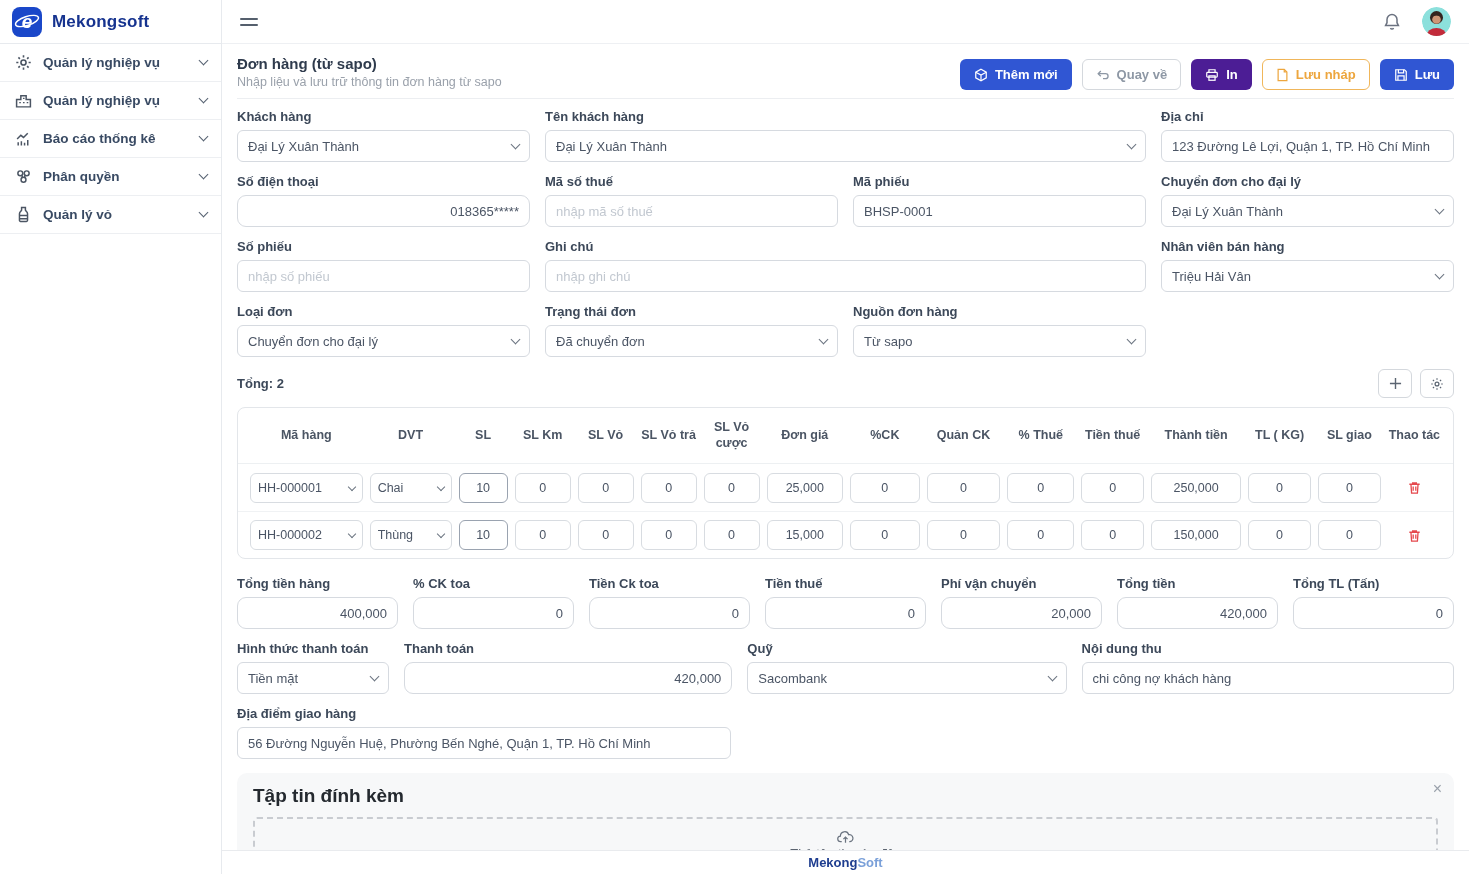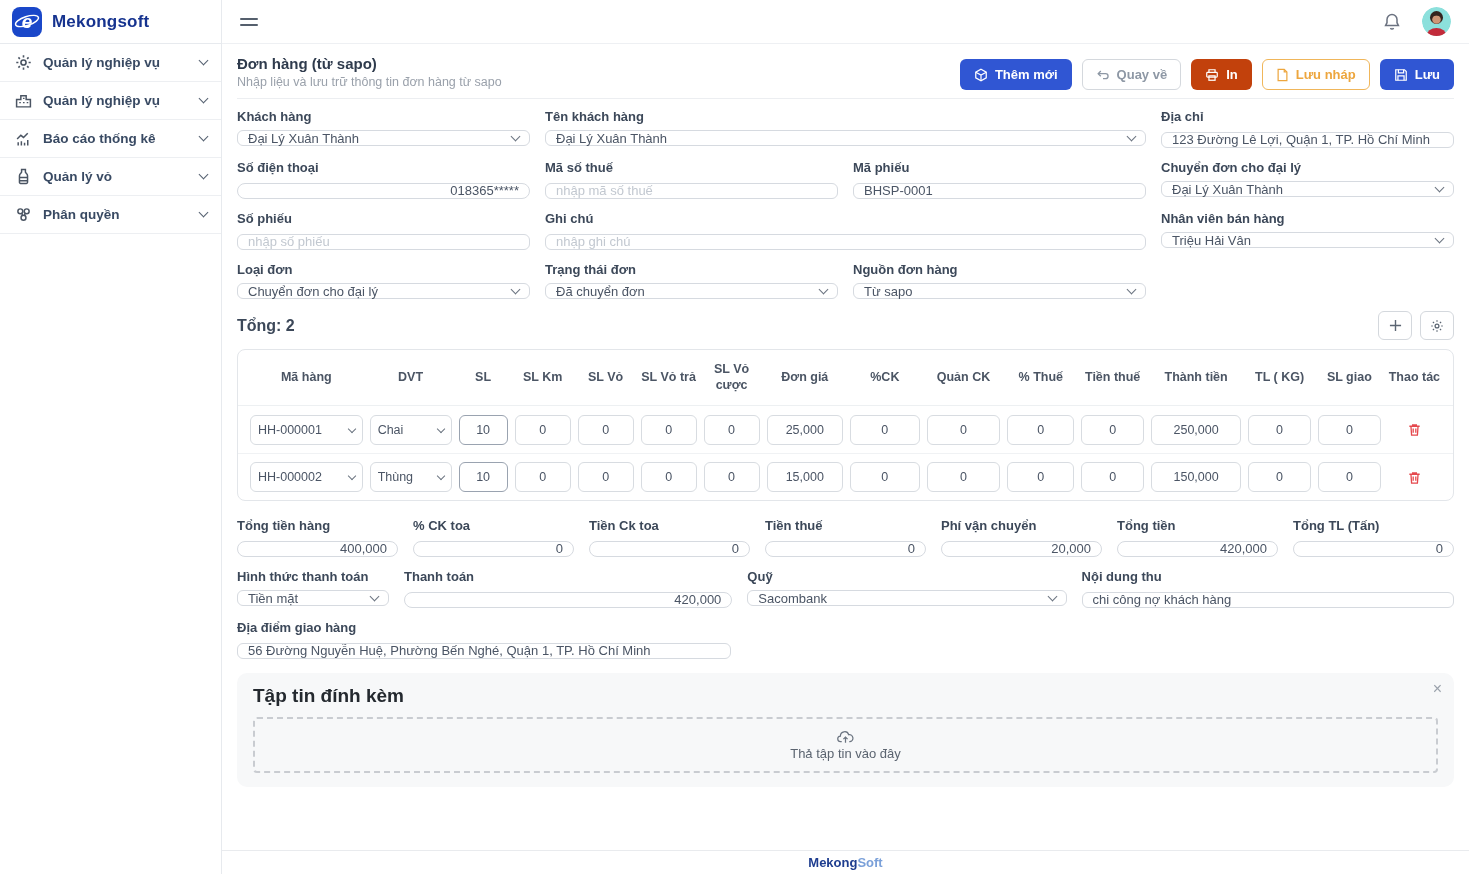--- a/index.html
+++ b/index.html
@@ -32,40 +32,40 @@
 
   
   .page-head { display:flex; align-items:flex-start; padding:11px 0 8px 0; border-bottom:1px solid #eceef1; }
   .page-title { font-size:15px; font-weight:bold; color:#2f3b4d; }
   .page-sub { font-size:12.5px; color:#9aa1ab; margin-top:3px; }
   .head-actions { margin-left:auto; display:flex; gap:10px; align-items:center; margin-top:4px; }
   .btn { height:31px; padding:0 13px; border-radius:6px; font-size:13px; font-weight:600; display:inline-flex; align-items:center; gap:7px; cursor:pointer; border:1px solid transparent; background:#fff; font-family:inherit; }
   .btn svg { flex:0 0 auto; }
   .btn-primary { background:#3056d3; color:#fff; }
   .btn-ghost { border-color:#d4d8dd; color:#8e98a5; }
-  .btn-gray { background:#c2410c; color:#fff; }
+  .btn-gray { background:#4c1d95; color:#fff; }
   .btn-warn { border-color:#f0b65a; color:#eda63e; }
 
   
   .form-grid { display:grid; grid-template-columns:repeat(4,1fr); column-gap:15px; row-gap:12px; margin-top:10px; }
   .span2 { grid-column:span 2; }
   .field label { display:block; font-size:13px; font-weight:600; color:#3c4859; margin-bottom:6px; }
-  .inp, .selbox { width:100%; height:16px; border:1px solid #d6dae0; border-radius:6px; padding:0 10px; font-size:13px; color:#4b5565; background:#fff; font-family:inherit; outline:none; }
+  .inp, .selbox { width:100%; height:32px; border:1px solid #d6dae0; border-radius:6px; padding:0 10px; font-size:13px; color:#4b5565; background:#fff; font-family:inherit; outline:none; }
   .inp::placeholder { color:#c2c8d0; }
   .inp.num { text-align:right;border-radius:9px; }
   .selbox { display:flex; align-items:center; cursor:pointer; }
   .selbox .sel-val { flex:1; overflow:hidden; white-space:nowrap; }
   .selbox .chev { margin-top:-3px; border-color:#6b7480; }
   .inpwrap { position:relative; }
   .inpwrap .inp { padding-right:30px; }
   .inpwrap .icn { position:absolute; right:9px; top:50%; transform:translateY(-50%); color:#555f6d; display:flex; }
 
   
   .tbl-bar { display:flex; align-items:center; margin-top:12px; }
-  .tbl-total { font-size:16px; font-weight:600; color:#3c4859; }
+  .tbl-total { font-size:13px; font-weight:600; color:#3c4859; }
   .tbl-bar-actions { margin-left:auto; display:flex; gap:8px; }
   .sq-btn { width:34px; height:29px; border:1px solid #d4d8dd; background:#fff; border-radius:6px; color:#5b6572; font-size:16px; display:flex; align-items:center; justify-content:center; cursor:pointer; }
 
   
   .tbl { border:1px solid #e3e6ea; border-radius:8px; margin-top:9px; overflow:hidden; }
   .tgrid { display:grid; grid-template-columns:1.65fr 1.2fr .72fr .82fr .82fr .82fr .82fr 1.12fr 1.02fr 1.08fr .98fr .92fr 1.32fr .92fr .92fr .78fr; column-gap:7px; align-items:center; padding:0 12px; }
   .thead { border-bottom:1px solid #edf0f2; min-height:56px; }
   .th { font-size:12.5px; color:#4b5564; text-align:center; font-weight:600; line-height:1.25; padding:8px 0; }
   .trow { min-height:47px; padding-top:8px; padding-bottom:8px; }
   .trow + .trow { border-top:1px solid #f0f2f4; }
@@ -138,38 +138,38 @@
             <path d="M3 11.5v3M6 10.5v4M9 12v2.5M12 9.5v5"></path>
           </svg>
       </span>
       <span class="ni-label">Báo cáo thống kê</span>
       <span class="chev"></span>
     </div>
 
     <div class="nav-item">
       <span class="ni-icon">
         <svg width="17" height="17" viewBox="0 0 16 16" fill="none" stroke="currentColor" stroke-width="1.4">
-            <path d="M6.2 1.5h3.6v2.2c0 1.1 2 1.8 2 3.6v6.2a1 1 0 0 1-1 1H5.2a1 1 0 0 1-1-1V7.3c0-1.8 2-2.5 2-3.6z"></path>
-            <path d="M4.3 9h7.4M4.3 12h7.4"></path>
-          </svg>
-      </span>
-      <span class="ni-label">Quản lý vỏ</span>
-      <span class="chev"></span>
-    </div>
-
-    <div class="nav-item">
-      <span class="ni-icon">
-        <svg width="17" height="17" viewBox="0 0 16 16" fill="none" stroke="currentColor" stroke-width="1.4">
             <circle cx="5" cy="5" r="2.3"></circle>
             <circle cx="11" cy="5" r="2.3"></circle>
             <circle cx="8" cy="11" r="2.3"></circle>
             <path d="M6.3 6.8 7.2 9M9.7 6.8 8.8 9"></path>
           </svg>
       </span>
       <span class="ni-label">Phân quyền</span>
+      <span class="chev"></span>
+    </div>
+
+    <div class="nav-item">
+      <span class="ni-icon">
+        <svg width="17" height="17" viewBox="0 0 16 16" fill="none" stroke="currentColor" stroke-width="1.4">
+            <path d="M6.2 1.5h3.6v2.2c0 1.1 2 1.8 2 3.6v6.2a1 1 0 0 1-1 1H5.2a1 1 0 0 1-1-1V7.3c0-1.8 2-2.5 2-3.6z"></path>
+            <path d="M4.3 9h7.4M4.3 12h7.4"></path>
+          </svg>
+      </span>
+      <span class="ni-label">Quản lý vỏ</span>
       <span class="chev"></span>
     </div>
   </aside>
 
   <div class="main">
 
     <div class="topbar">
       <div class="hamburger">
           <span></span>
           <span></span>

